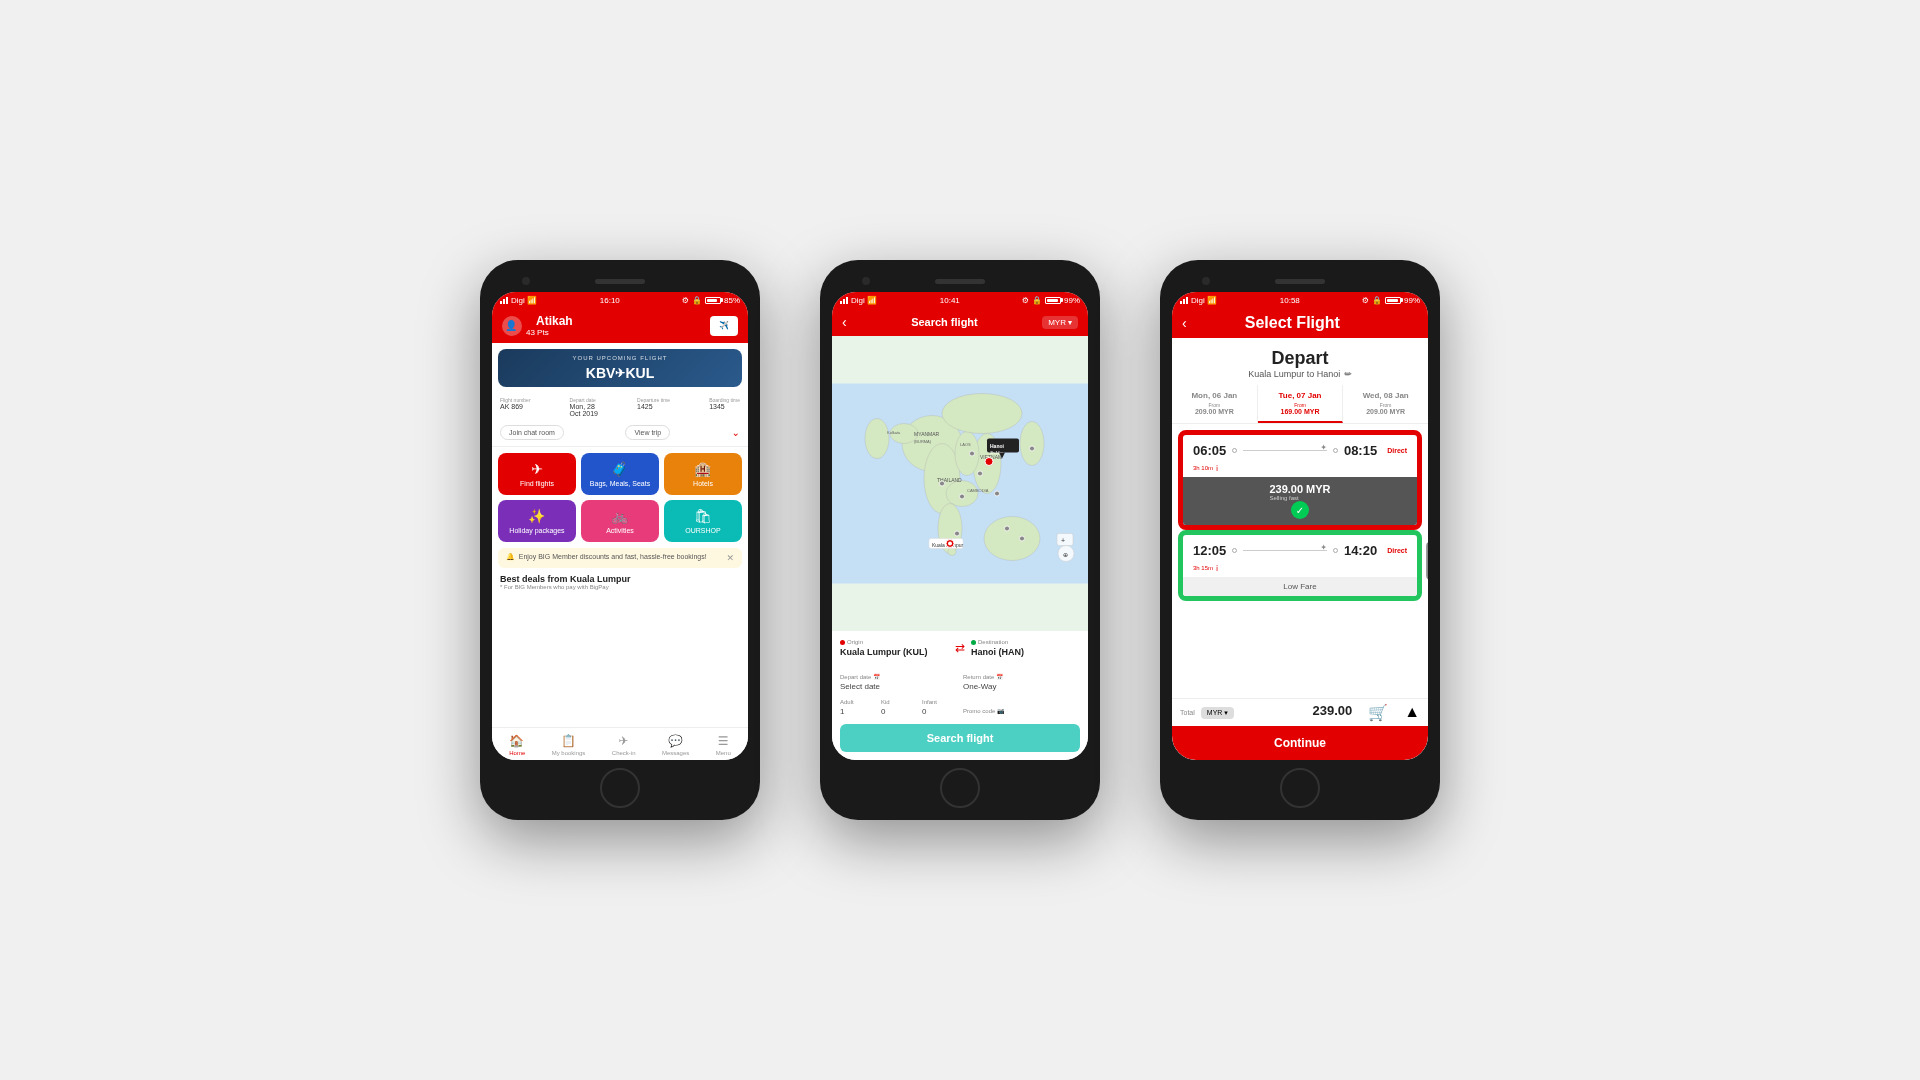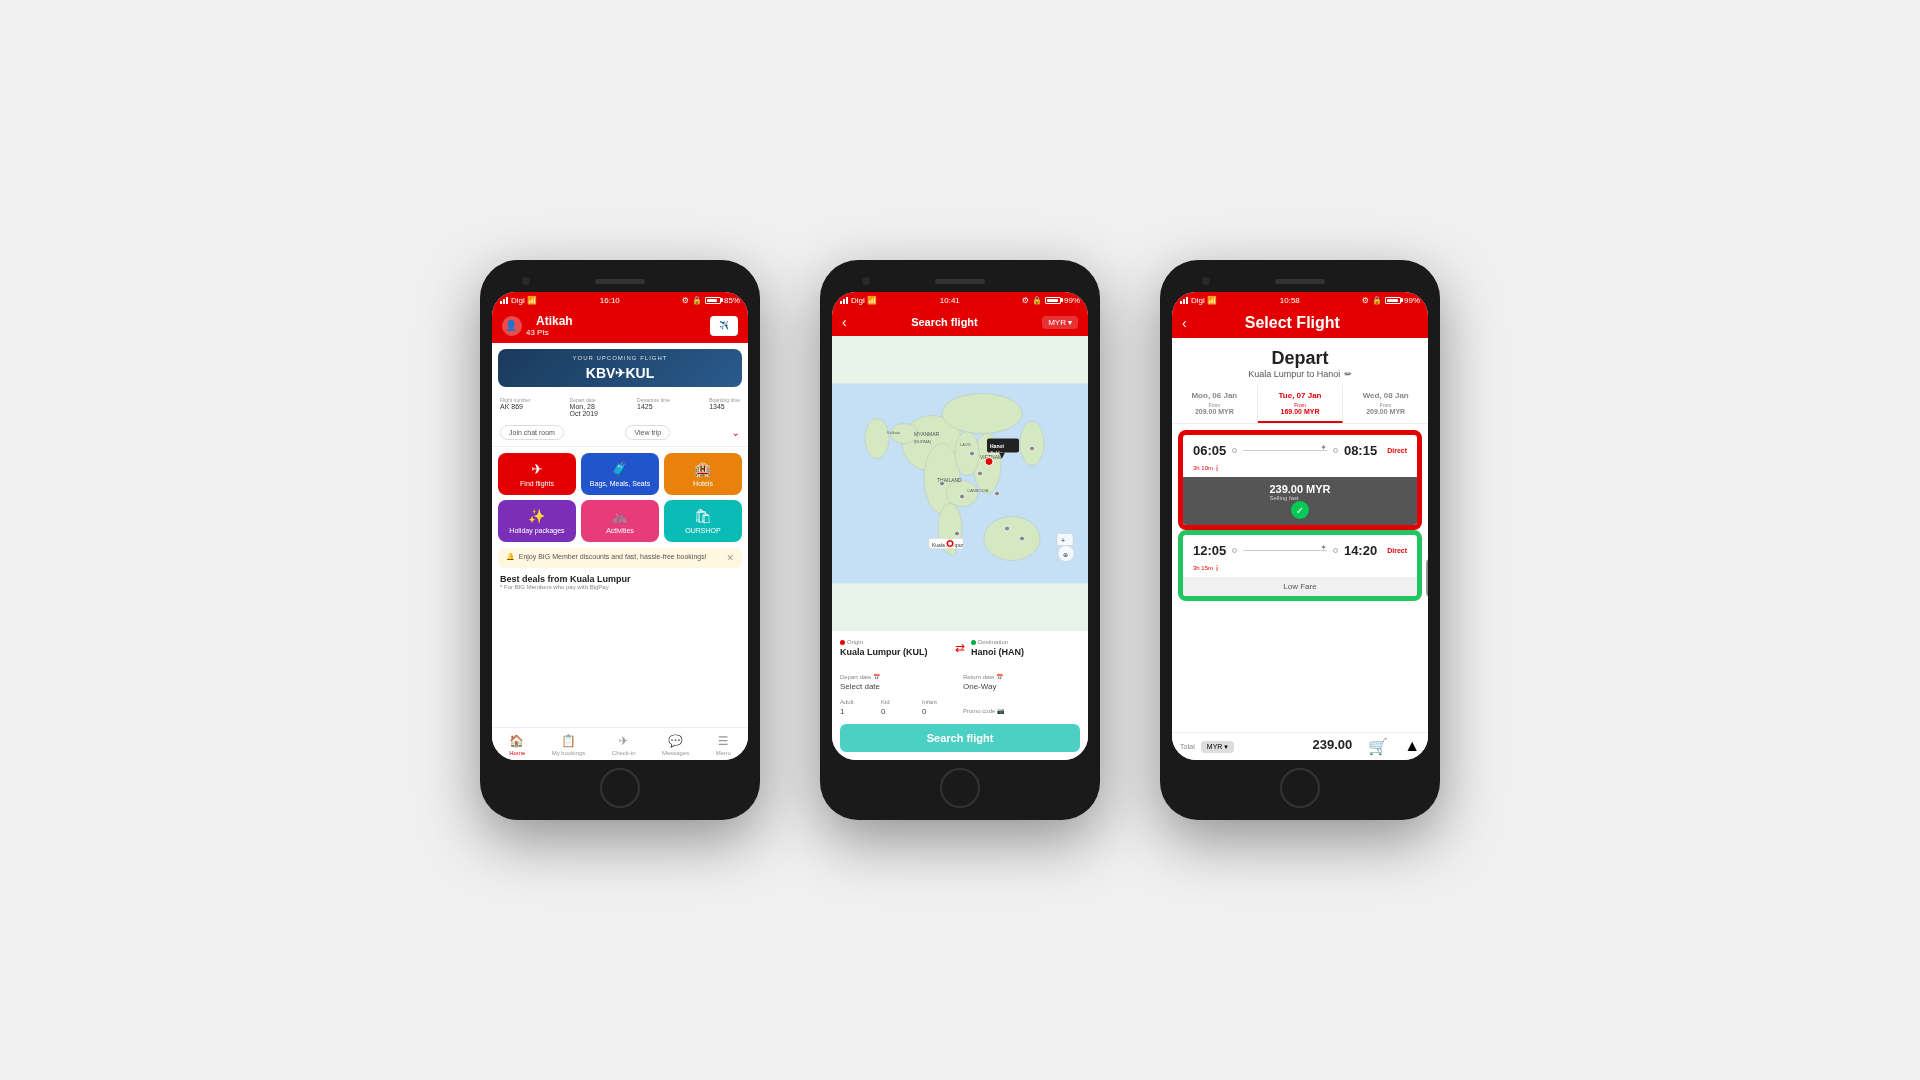--- a/index.html
+++ b/index.html
@@ -938,15 +938,16 @@
           <span>▾</span>
         </div>
       </div>
       <div style="display:flex;align-items:flex-start;gap:16px">
         <span class="total-amount">239.00</span>
         <span>🛒</span>
         <span>▲</span>
       </div>
     </div>
 
+    <div class="continue-btn">Continue</div>
   </div>
   <div class="phone-home-btn"></div>
 </div>
 
 </body></html>

